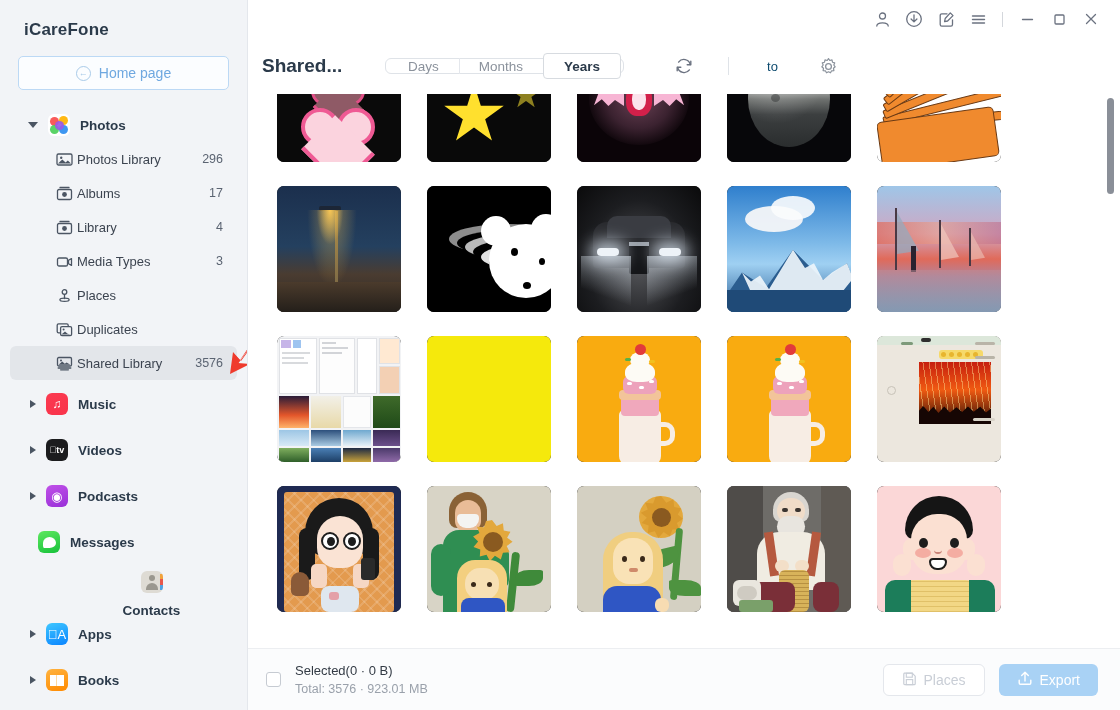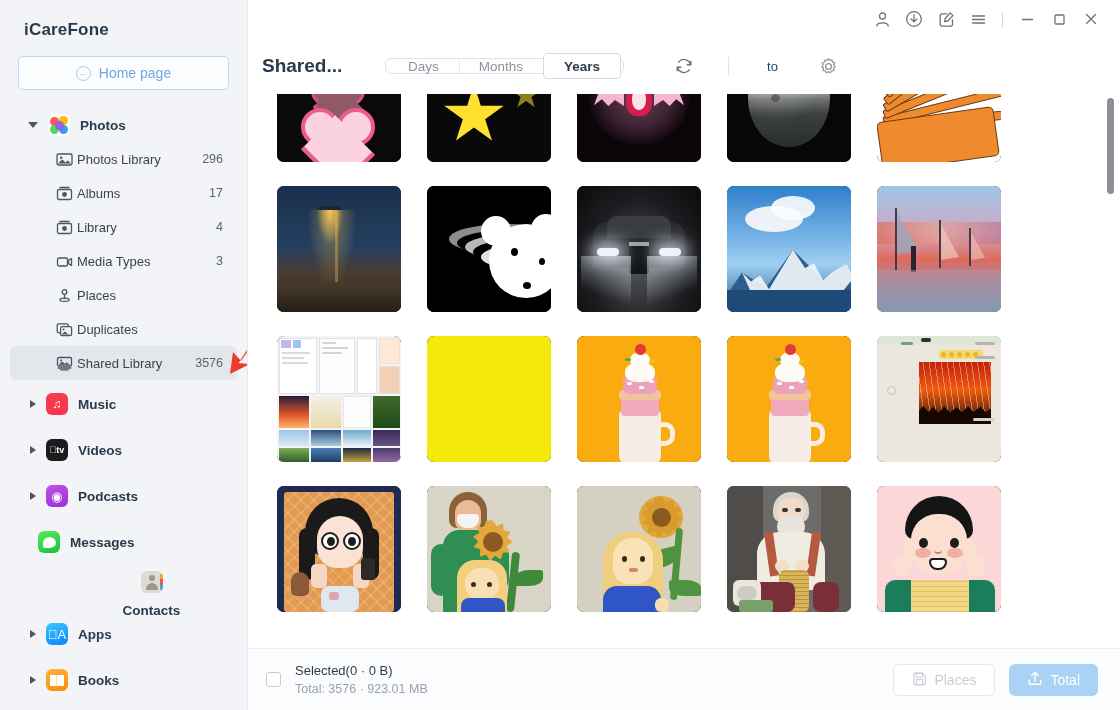--- a/index.html
+++ b/index.html
@@ -779,18 +779,18 @@
         </span>
         <span>Places</span>
       </div>
       <div class="btn btn-export">
         <span>
           <svg width="16" height="16" viewBox="0 0 16 16">
               <path d="M2.2 10.2 V13 a1.2 1.2 0 0 0 1.2 1.2 H12.6 A1.2 1.2 0 0 0 13.8 13 V10.2" fill="none" stroke="currentColor" stroke-width="1.4" stroke-linecap="round"></path>
               <path d="M8 11 V2.4 M4.7 5.6 L8 2.2 L11.3 5.6" fill="none" stroke="currentColor" stroke-width="1.4" stroke-linecap="round" stroke-linejoin="round"></path>
             </svg>
         </span>
-        <span>Total</span>
+        <span>Export</span>
       </div>
     </div>
 
   </div>
 </div>
 
 </body></html>

